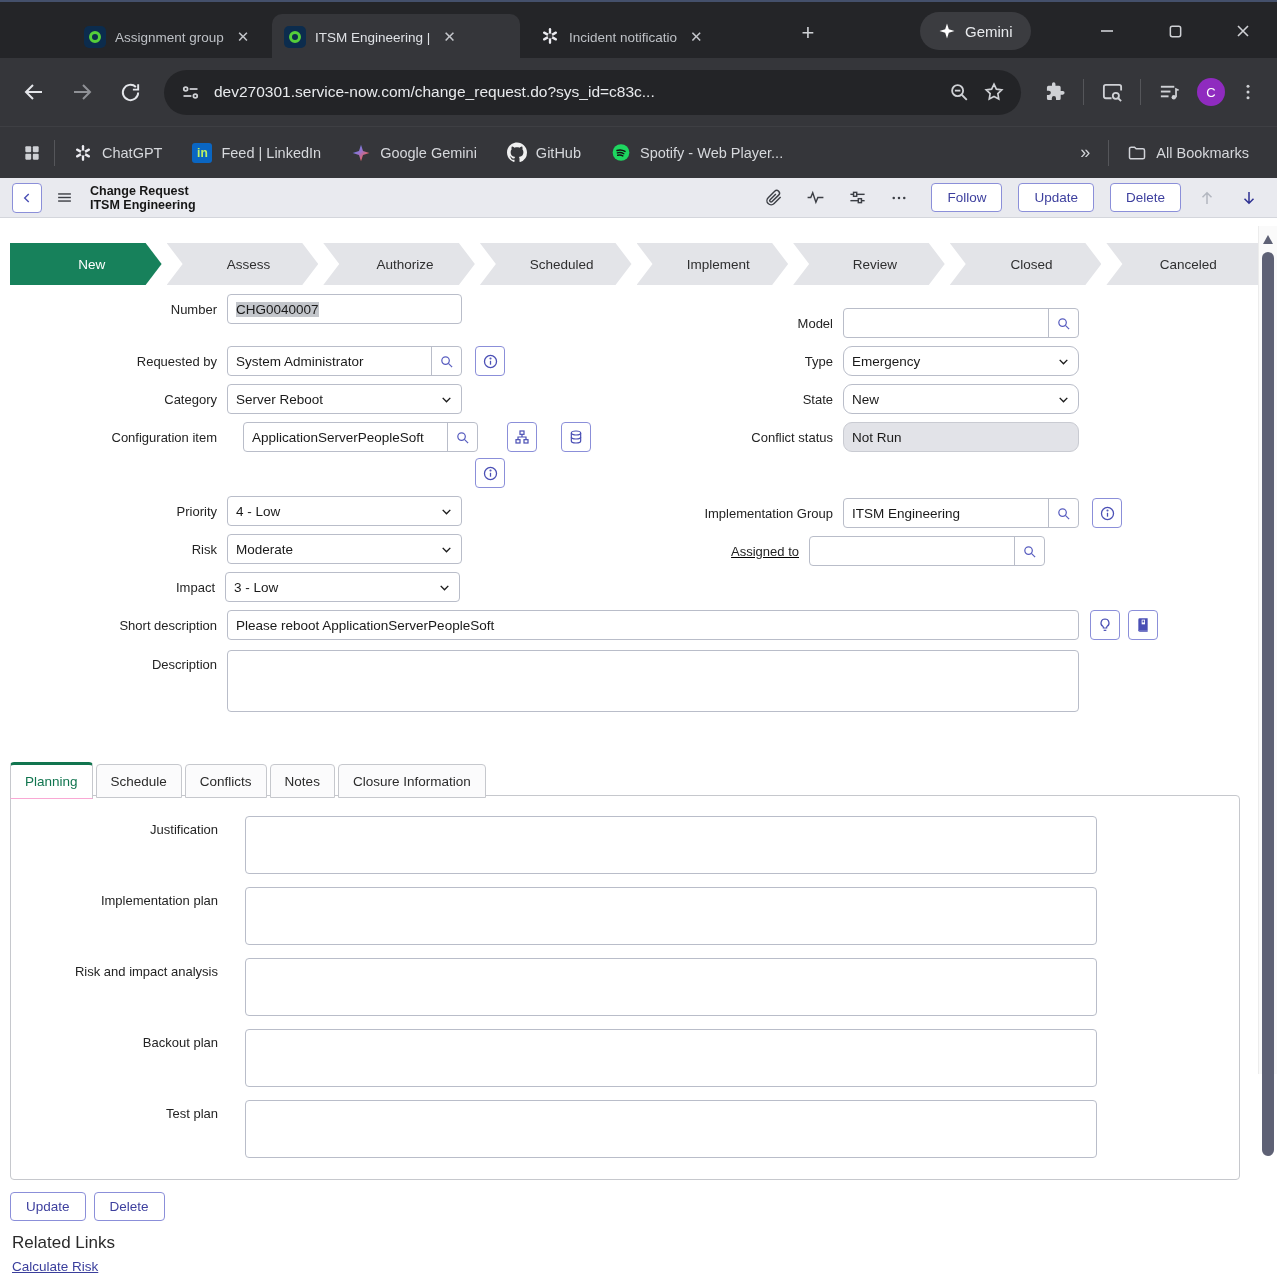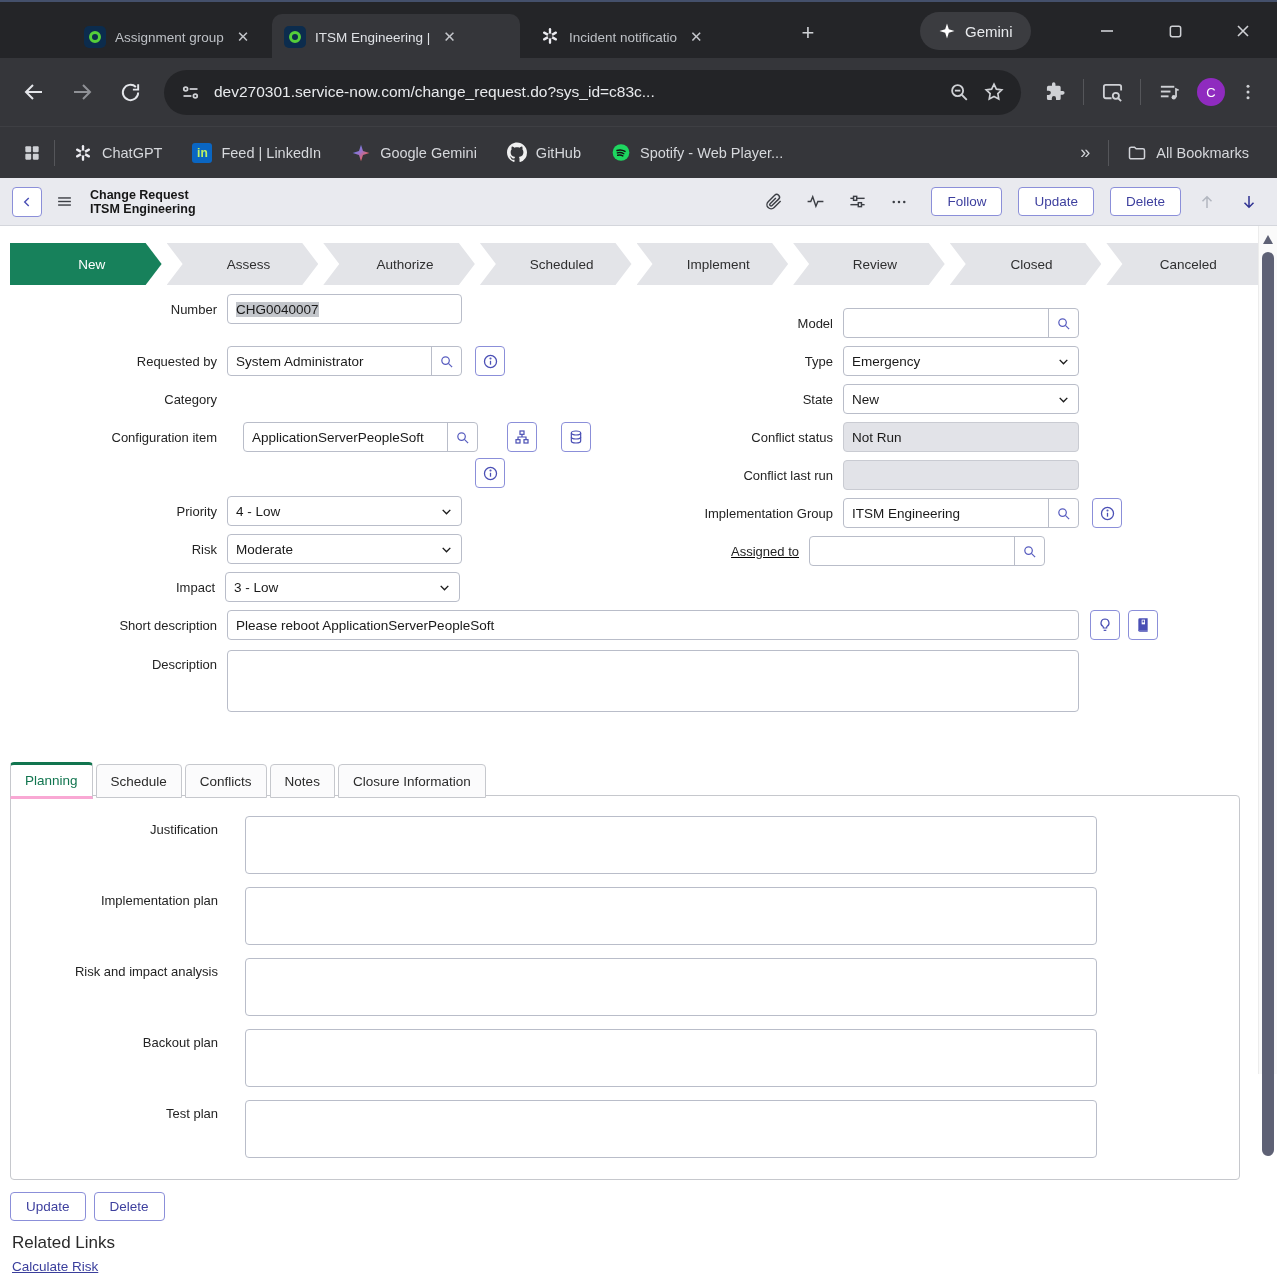--- a/index.html
+++ b/index.html
@@ -25,21 +25,21 @@
   .tsep { width:1px; height:26px; background:#55565a; flex:none; }
   .avatar { width:28px; height:28px; border-radius:50%; background:#8f2bbf; color:#fff; font-size:13px; display:flex; align-items:center; justify-content:center; flex:none; }
 
   .bookbar { position:absolute; left:0; top:126px; width:100%; height:52px; background:#35363a; border-top:1px solid #3e3f43; display:flex; align-items:center; padding:0 16px; gap:6px; }
   .bm { display:flex; align-items:center; gap:9px; color:#d6d8dc; font-size:14.5px; padding:0 12px; height:34px; border-radius:8px; white-space:nowrap; }
   .bm .bico { width:20px; height:20px; display:flex; align-items:center; justify-content:center; flex:none; }
   .li-badge { width:20px; height:20px; border-radius:3px; background:#0a66c2; color:#bef264; font-size:12px; font-weight:700; display:flex; align-items:center; justify-content:center; }
   .chev2 { color:#cfd1d5; font-size:18px; margin-left:auto; padding:0 12px; }
 
   
-  .snheader { position:absolute; left:0; top:178px; width:100%; height:48px; background:#e9eaef; border-bottom:1px solid #d4d6dc; display:flex; align-items:center; padding:0 12px; gap:10px; }
+  .snheader { position:absolute; left:0; top:178px; width:100%; height:40px; background:#e9eaef; border-bottom:1px solid #d4d6dc; display:flex; align-items:center; padding:0 12px; gap:10px; }
   .hbackbtn { width:30px; height:30px; background:#fff; border:1px solid #8b8fd9; border-radius:4px; display:flex; align-items:center; justify-content:center; flex:none; }
   .htitle { line-height:14px; font-size:12.5px; font-weight:700; color:#161616; margin-left:4px; }
   .hspacer { flex:1; }
   .hic { width:32px; height:30px; display:flex; align-items:center; justify-content:center; color:#3c3f45; }
   .btn { height:29px; background:#fff; border:1px solid #8b8fd9; border-radius:4px; color:#3d3f9e; font-size:13.5px; padding:0 15px; display:flex; align-items:center; margin-left:6px; font-family:inherit; }
 
   
   .content { position:absolute; left:0; top:226px; width:100%; height:848px; background:#fff; }
 
   .stages { position:absolute; left:10px; right:19px; top:17px; height:42px; display:flex; column-gap:5px; background:#fff; }
@@ -56,27 +56,27 @@
   .tinput { height:30px; background:#fff; border:1px solid #b9bdc9; border-radius:4px; font-size:13.5px; color:#1a1a1a; display:flex; align-items:center; padding:0 8px; white-space:nowrap; overflow:hidden; }
   .sel { background:#c3c6cb; }
   .lookup { display:flex; height:30px; border:1px solid #b9bdc9; border-radius:4px; background:#fff; overflow:hidden; }
   .lookup .lval { flex:1; font-size:13.5px; color:#1a1a1a; display:flex; align-items:center; padding:0 8px; white-space:nowrap; overflow:hidden; }
   .lbtn { width:30px; border-left:1px solid #b9bdc9; display:flex; align-items:center; justify-content:center; color:#5a5fc0; flex:none; }
   .selbox { height:30px; background:#fff; border:1px solid #b9bdc9; border-radius:4px; display:flex; align-items:center; padding:0 8px; font-size:13.5px; color:#1a1a1a; justify-content:space-between; }
   .ro { background:#e2e3e8; border:1px solid #c9cbd2; }
   .icon-btn { width:30px; height:30px; background:#fff; border:1px solid #8b8fd9; border-radius:4px; color:#4a4fb5; display:flex; align-items:center; justify-content:center; flex:none; }
   .tarea { background:#fff; border:1px solid #b9bdc9; border-radius:4px; }
 
-  .w235 { width:235px; } .w236 { width:236px; } .w852 { width:852px; }
+  .w235 { width:235px; } .w236 { width:236px;border-radius:9px; } .w852 { width:852px; }
   .lk235 { width:235px; } .lk236 { width:236px; }
 
   
   .sec-tabs { position:absolute; left:10px; top:536px; display:flex; align-items:flex-end; z-index:3; }
   .stab { height:34px; border:1px solid #c6c8cd; border-radius:4px 4px 0 0; background:#fbfbfc; color:#2b2b2b; font-size:13.5px; display:flex; align-items:center; padding:0 14px; margin-right:3px; }
-  .stab.active { background:#fff; color:#11754f; border-top:3px solid #11754f; border-bottom:3px solid #f9a8d4; margin-bottom:-1px; height:37px; }
+  .stab.active { background:#fff; color:#11754f; border-top:3px solid #11754f; border-bottom:1px solid #f9a8d4; margin-bottom:-1px; height:37px; }
   .sec-box { position:absolute; left:10px; right:37px; top:569px; height:385px; border:1px solid #c6c8cd; border-radius:0 4px 4px 4px; background:#fff; padding-top:20px; }
   .prow { display:flex; align-items:flex-start; margin-bottom:13px;gap:17px; }
   .prow .flabel { width:207px; padding-top:6px; }
   .prow .tarea { width:852px; height:58px; margin-left:10px; }
 
   .footer-btns { position:absolute; left:10px; top:966px; display:flex; }
   .footer-btns .btn { margin-left:0; margin-right:8px; }
   .related { position:absolute; left:12px; top:1007px; font-size:17px; color:#2b2b2b; }
   .rlink { position:absolute; left:12px; top:1033px; font-size:13.5px; color:#3a3e9c; text-decoration:underline; }
 
@@ -396,20 +396,26 @@
             <circle cx="12" cy="12" r="8.5"></circle>
             <line x1="12" y1="11" x2="12" y2="16.5"></line>
             <circle cx="12" cy="7.8" r="0.6" fill="currentColor"></circle>
           </g>
         </svg>
     </div>
   </div>
 
   <div class="frow" style="left:10px; top:158px;">
     <span class="flabel">Category</span>
+    <div class="selbox fctl w235">
+      <span>Server Reboot</span>
+      <svg width="13" height="13" viewBox="0 0 24 24">
+          <path d="M5 9l7 7 7-7" fill="none" stroke="#1a1a1a" stroke-width="2.6"></path>
+        </svg>
+    </div>
   </div>
 
   <div class="frow" style="left:10px; top:196px;gap:16px;">
     <span class="flabel">Configuration item</span>
     <div class="lookup fctl lk235">
       <span class="lval">ApplicationServerPeopleSoft</span>
       <span class="lbtn">
         <svg width="15" height="15" viewBox="0 0 24 24">
             <g fill="none" stroke="currentColor" stroke-width="2">
               <circle cx="10.5" cy="10.5" r="6"></circle>
@@ -542,24 +548,20 @@
           <path d="M5 9l7 7 7-7" fill="none" stroke="#1a1a1a" stroke-width="2.6"></path>
         </svg>
     </div>
   </div>
 
   <div class="frow" style="left:626px; top:196px;">
     <span class="flabel">Conflict status</span>
     <div class="tinput ro fctl w236">Not Run</div>
   </div>
 
-  <div class="frow" style="left:626px; top:234px;">
-    <span class="flabel">Conflict last run</span>
-    <div class="tinput ro fctl w236"></div>
-  </div>
 
   <div class="frow" style="left:626px; top:272px;">
     <span class="flabel">Implementation Group</span>
     <div class="lookup fctl lk236">
       <span class="lval">ITSM Engineering</span>
       <span class="lbtn">
         <svg width="15" height="15" viewBox="0 0 24 24">
             <g fill="none" stroke="currentColor" stroke-width="2">
               <circle cx="10.5" cy="10.5" r="6"></circle>
               <line x1="15" y1="15" x2="21" y2="21"></line>

